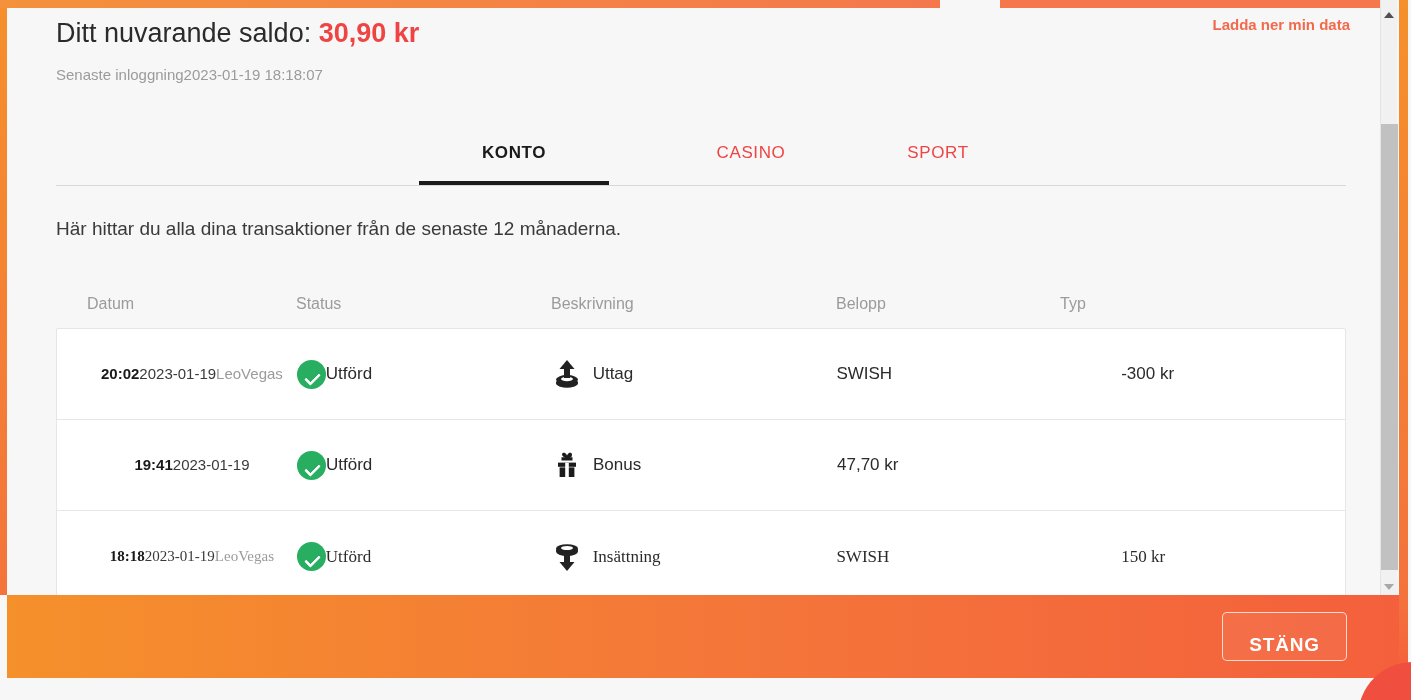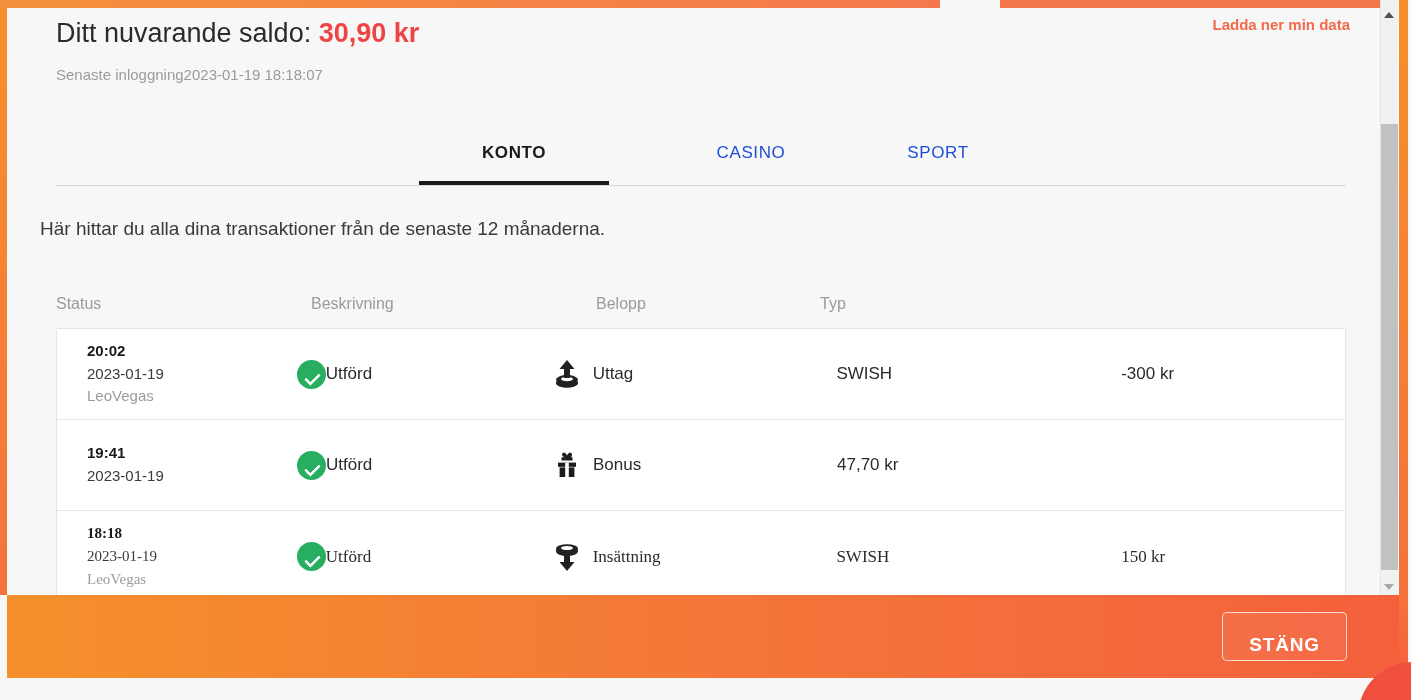--- a/index.html
+++ b/index.html
@@ -73,31 +73,31 @@
     font-size:15px; color:#9b9b9b; white-space:nowrap;
   }
 
   
   #tabs {
     position:absolute; left:49px; top:120px; width:1290px; height:58px;
     border-bottom:1px solid #d8d8d8;
   }
   .tab {
     position:absolute; top:0; height:57px; line-height:50px;
-    font-size:17px; letter-spacing:0.6px; color:#1d4ed8;
+    font-size:17px; letter-spacing:0.6px; color:#ef4444;
     text-align:center; cursor:pointer; user-select:none;
   }
   .tab.active { color:#1a1a1a; font-weight:bold; border-bottom:4px solid #1a1a1a; }
   #tab-konto  { left:363px;  width:190px; }
   #tab-casino { left:600px;  width:190px; }
   #tab-sport  { left:787px;  width:190px; }
 
   
   #intro {
-    position:absolute; left:33px; top:210px;
+    position:absolute; left:49px; top:210px;
     font-size:19px; color:#3a3a3a;
   }
 
   
   #table { position:absolute; left:49px; top:272px; width:1290px; }
   .thead { display:flex; height:48px; align-items:center; }
   .thead .th { font-size:16px; color:#9b9b9b; }
   .c-datum { width:240px; padding-left:31px; }
   .c-status{ width:255px; }
   .c-besk  { width:285px; }
@@ -109,21 +109,21 @@
     border:1px solid #e6e6e6;
     border-radius:2px;
   }
   .row {
     display:flex; align-items:center; height:91px;
     border-bottom:1px solid #e6e6e6;
   }
   .row:last-child { border-bottom:none;font-family:Liberation Serif, serif; }
 
   .cell { display:flex; align-items:center; }
-  .datum { flex-direction:column; align-items:flex-start; justify-content:center; padding-left:30px; width:240px; }
+  .datum { flex-direction:row; align-items:flex-start; justify-content:center; padding-left:30px; width:240px; }
   .datum .time { font-size:15px; font-weight:bold; color:#1a1a1a; line-height:1.52; }
   .datum .date { font-size:15px; color:#3a3a3a; line-height:1.52; }
   .datum .brand{ font-size:15px; color:#9b9b9b; line-height:1.52; }
 
   .status { width:255px; }
   .status .lbl { font-size:17px; color:#2b2b2b; }
   .check { width:29px; height:29px; border-radius:50%; background:#27ae60; position:relative; flex:none; }
   .check:after {
     content:""; position:absolute; left:8px; top:13px; width:12px; height:6px;
     border-left:3px solid #fff; border-bottom:3px solid #fff;
@@ -228,20 +228,21 @@
     <div id="tabs">
       <div class="tab active" id="tab-konto">KONTO</div>
       <div class="tab" id="tab-casino">CASINO</div>
       <div class="tab" id="tab-sport">SPORT</div>
     </div>
 
     <div id="intro">Här hittar du alla dina transaktioner från de senaste 12 månaderna.</div>
 
     <div id="table">
       <div class="thead">
+        <div class="th c-datum">Datum</div>
         <div class="th c-status">Status</div>
         <div class="th c-besk">Beskrivning</div>
         <div class="th c-belopp">Belopp</div>
         <div class="th c-typ">Typ</div>
       </div>
 
       <div class="card">
 
         <div class="row">
           <div class="cell datum">

